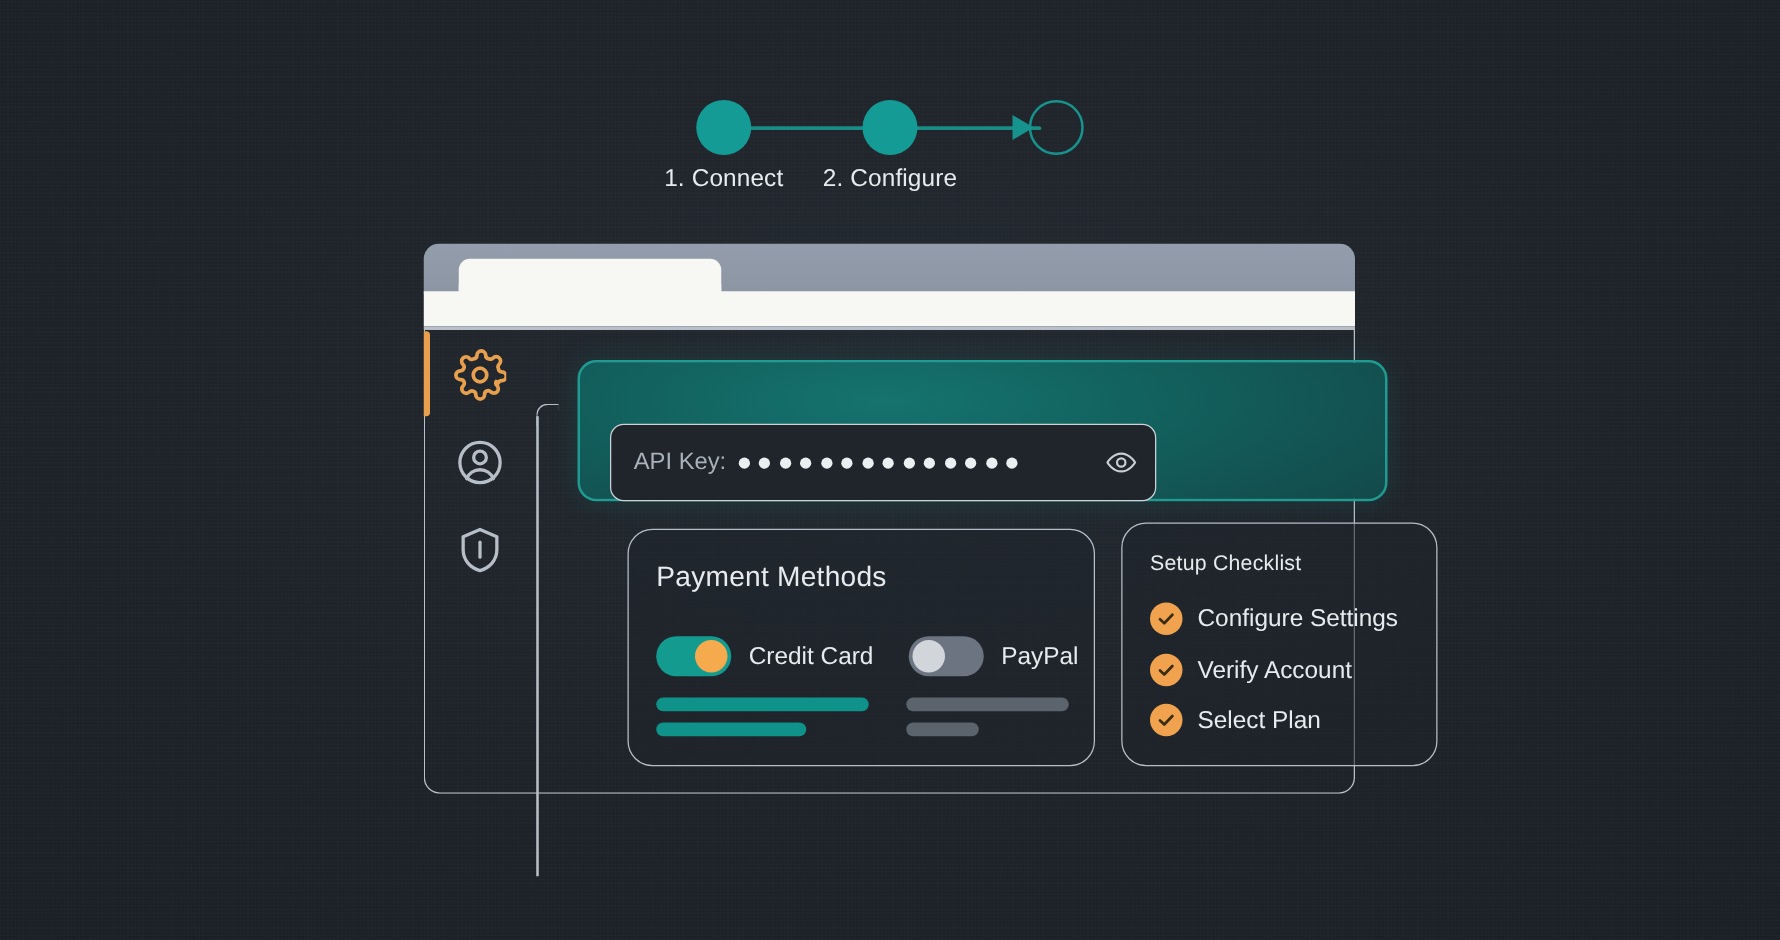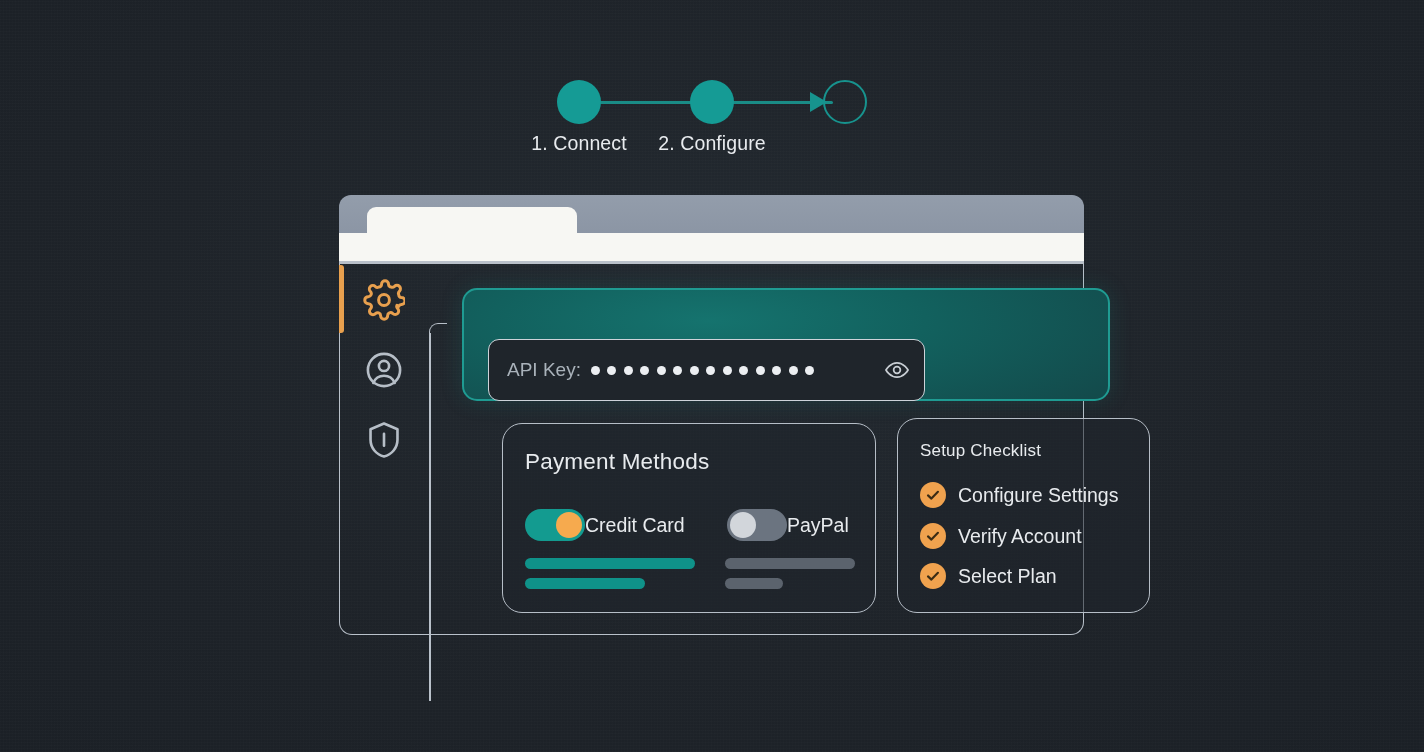--- a/index.html
+++ b/index.html
@@ -134,21 +134,21 @@
     margin-left: 40px;
   }
   #payment-card  { left: 123px; top: 228px; width: 374px; height: 190px; }
   #checklist-card{ left: 518px; top: 223px; width: 253px; height: 195px; }
 
   .card-title { position: absolute; color: #e8ebee; letter-spacing: .2px; }
   #payment-title  { left: 22px; top: 25px; font-size: 22.5px; }
   #checklist-title{ left: 22px; top: 22px; font-size: 17px; }
 
   
-  .toggle-row { position: absolute; display: flex; align-items: center; }
+  .toggle-row { position: absolute; display: flex; align-items: center; gap: 14px; }
   #row-credit { left: 22px; top: 85px; }
   #row-paypal { left: 224px; top: 85px; align-items: center; }
   .toggle {
     position: relative; width: 60px; height: 32px; border-radius: 16px;
     flex: 0 0 60px; cursor: pointer;
   }
   .toggle.on  { background: #139b90; }
   .toggle.off { background: #6b7480; }
   .knob { position: absolute; top: 3px; width: 26px; height: 26px; border-radius: 50%; }
   .toggle.on  .knob { right: 3px; background: #f6aa4e; }

